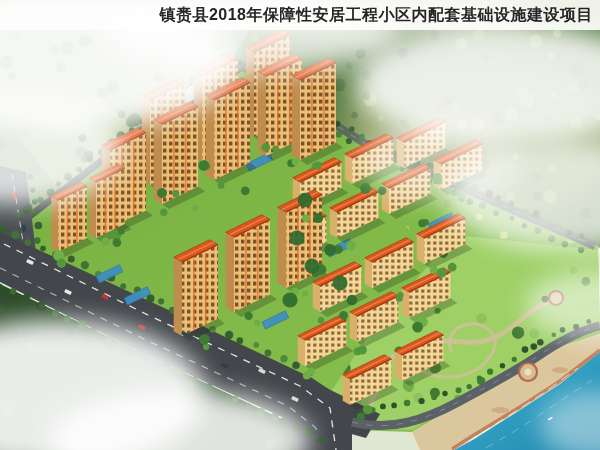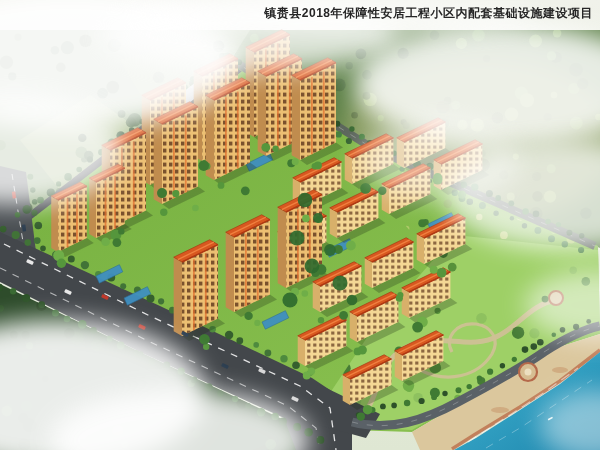--- a/index.html
+++ b/index.html
@@ -1,20 +1,20 @@
 <!DOCTYPE html>
 <html style="--title-color: #262626;"><head>
 <meta charset="utf-8">
 <style>
   html,body{margin:0;padding:0;background:#ffffff}
   .stage{position:relative;width:600px;height:450px;overflow:hidden;
          background:#e9eee3;font-family:"Liberation Sans","DejaVu Sans",sans-serif}
   #scene{position:absolute;left:0;top:0;display:block}
   .title{position:absolute;top:5px;right:7px;z-index:9;white-space:nowrap;
-         font-size:12px;font-weight:bold;letter-spacing:0.5px;
+         font-size:16px;font-weight:bold;letter-spacing:0.5px;
          color:var(--title-color,#262626);
          font-family:"Liberation Sans","DejaVu Sans",sans-serif}
 </style>
 </head>
 <body>
 
 <div class="stage">
   <svg id="scene" width="600" height="450" viewBox="0 0 600 450">
       <defs>
         <linearGradient id="skyG" x1="0" y1="0" x2="0" y2="1">

